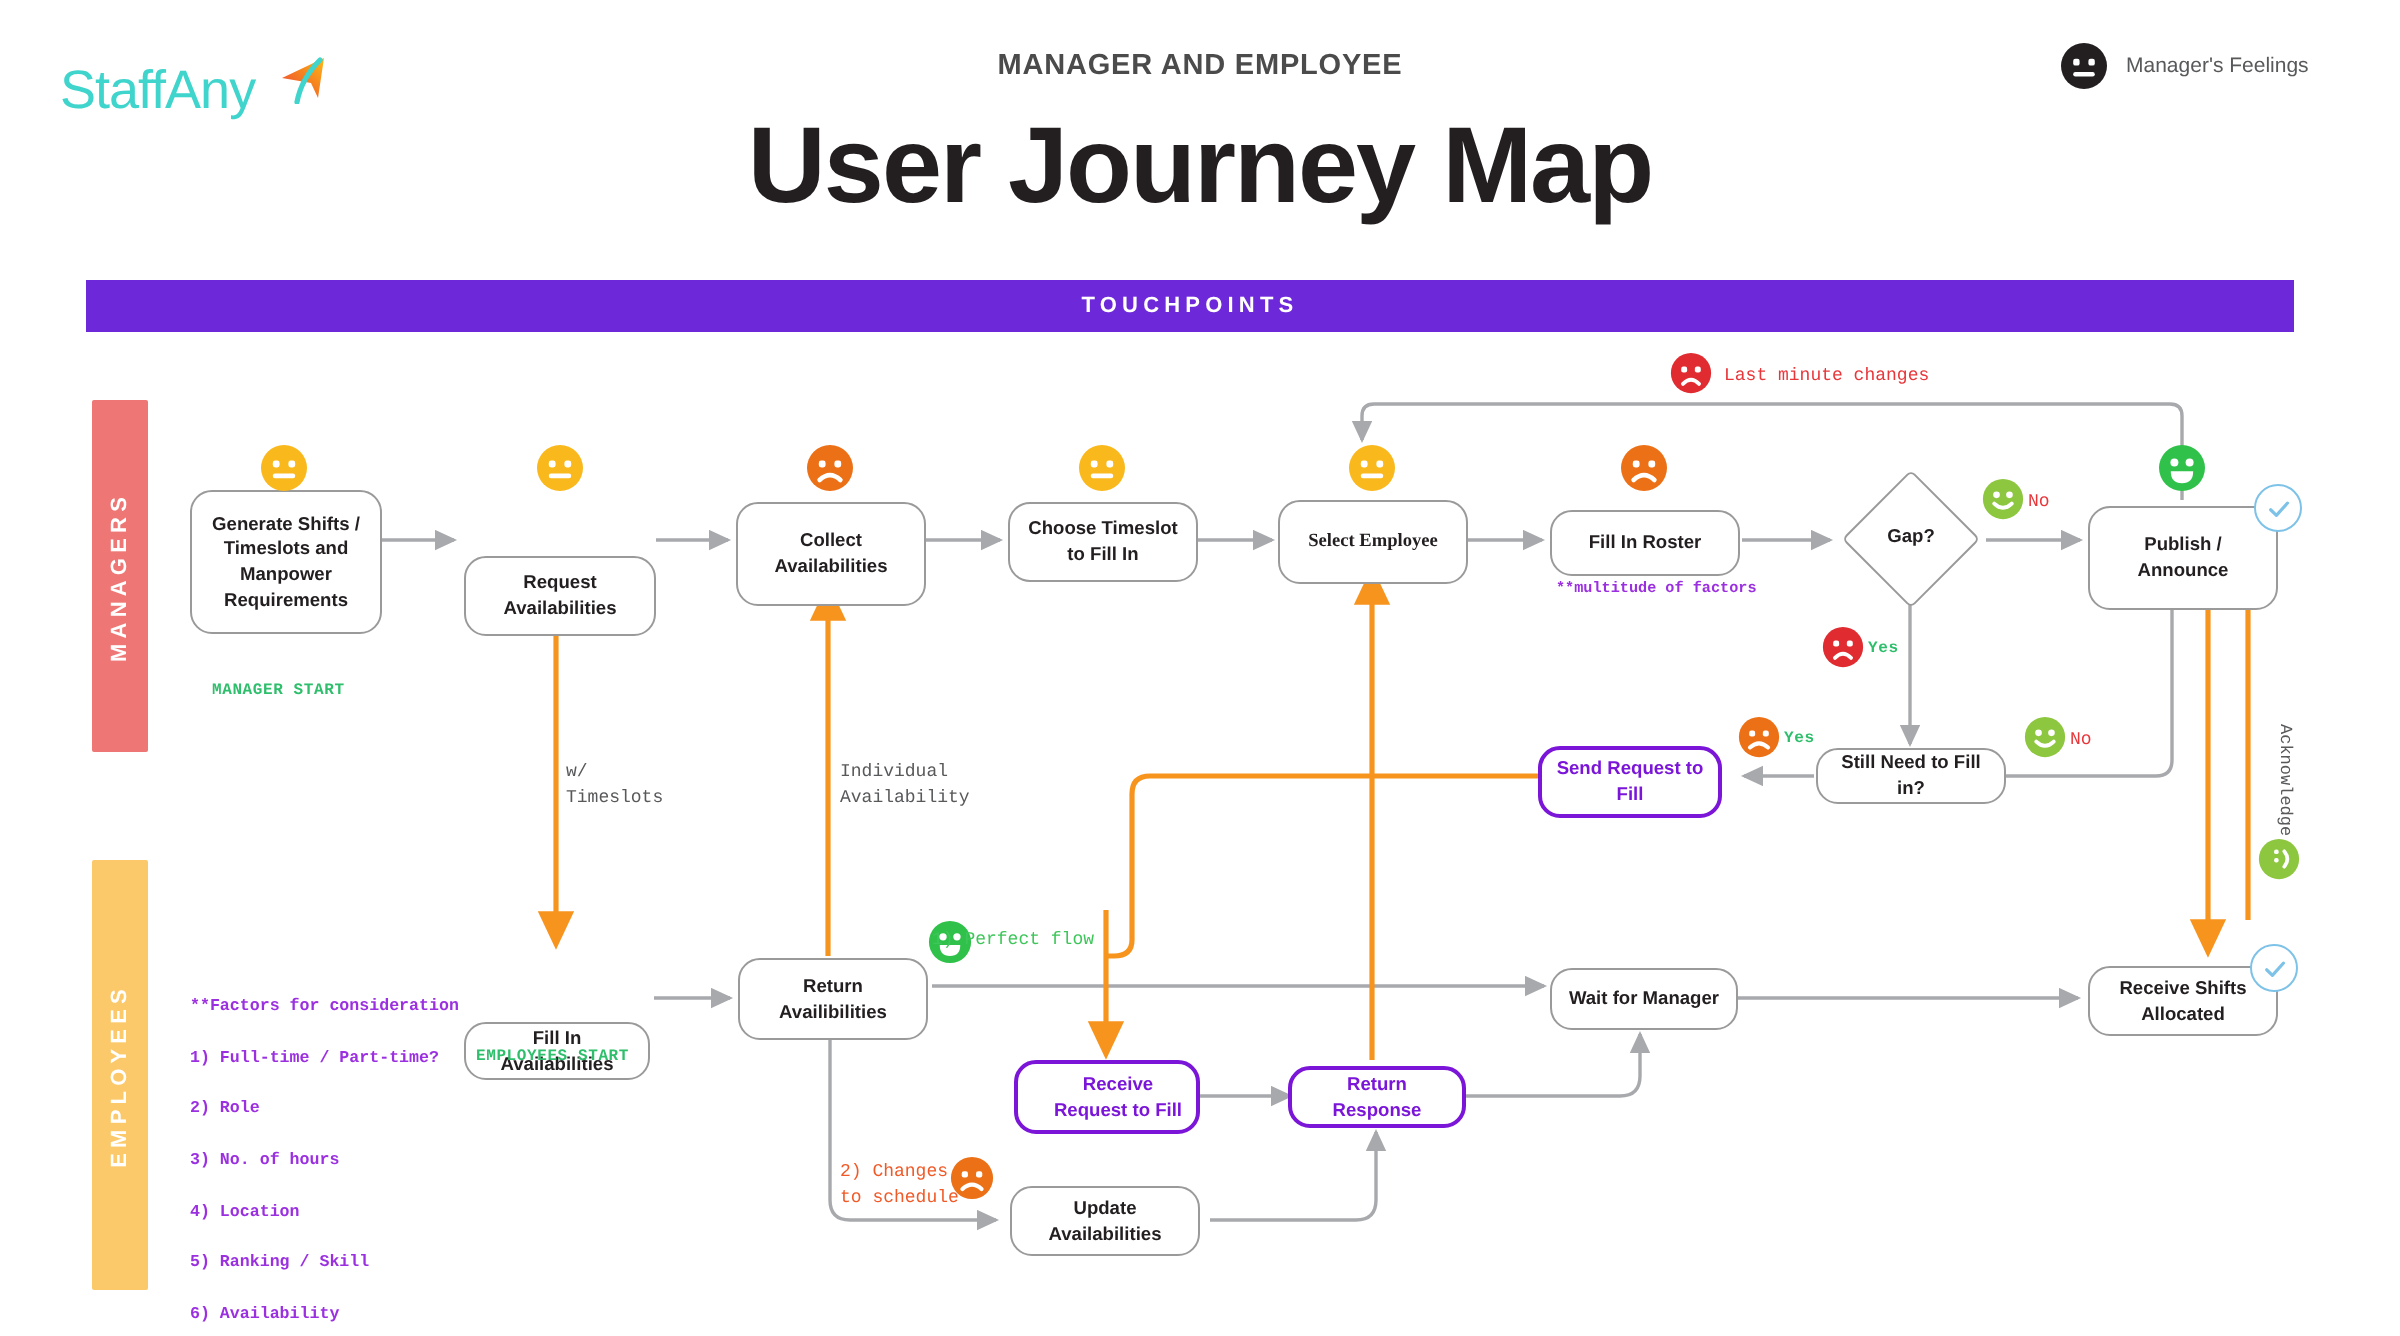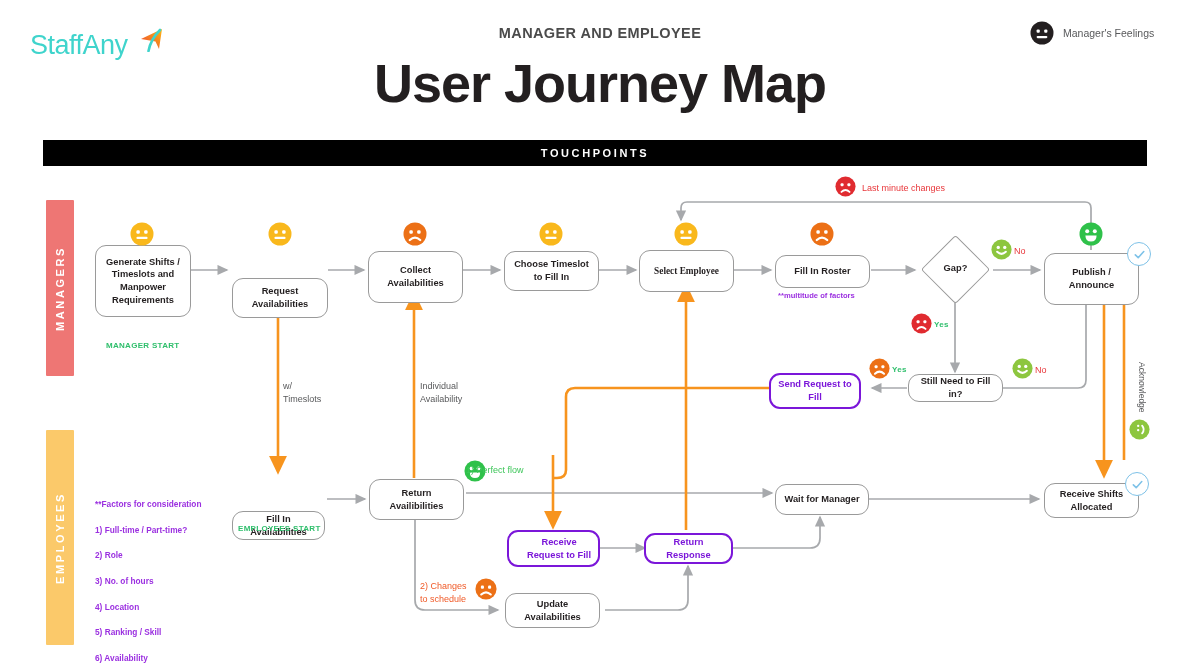--- a/index.html
+++ b/index.html
@@ -33,21 +33,21 @@
     text-align: center; font-size: 54px; font-weight: bold;
     letter-spacing: -1px; color: #231f20;
   }
 
   .legend { position: absolute; left: 1030px; top: 21px; display: flex; align-items: center; gap: 9px; }
   .legend-label { font-size: 10.5px; color: #58595b; }
 
   
   .touchpoints {
     position: absolute; left: 43px; top: 140px; width: 1104px; height: 26px;
-    background: #000000; color: #ffffff;
+    background: #6d28d9; color: #ffffff;
     font-size: 11px; font-weight: bold; letter-spacing: 2.6px;
     display: flex; align-items: center; justify-content: center;
   }
 
   
   .lane-bar {
     position: absolute; width: 28px; border-radius: 1px;
     display: flex; align-items: center; justify-content: center;
   }
   .lane-bar span {
@@ -88,21 +88,21 @@
   .face svg { display: block; }
 
   
   .check-badge {
     position: absolute; width: 24px; height: 24px; border-radius: 50%;
     border: 1.6px solid #7ec2e8; background: #fff;
     display: flex; align-items: center; justify-content: center;
   }
 
   
-  .anno { position: absolute; font-size: 9px; line-height: 1.45; }
+  .anno { position: absolute; font-size: 9px; line-height: 1.45; font-family: Liberation Mono, monospace; }
   .anno.gray { color: #58595b; }
   .anno.purple { color: #9b30e0; font-weight: bold; font-size: 8.3px; line-height: 1.55; }
   .anno.red { color: #e8373b; }
   .anno.orange { color: #f05a28; }
   .anno.green { color: #2fbf6c; font-weight: bold; letter-spacing: 0.3px; font-size: 8px; }
   .anno.greenlight { color: #3ec65a; }
   .anno.vertical { writing-mode: vertical-rl; color: #58595b; font-size: 8.5px; }
   .anno.mini-purple { color: #9b30e0; font-weight: bold; font-size: 7.6px; }
 </style>
 </head>

